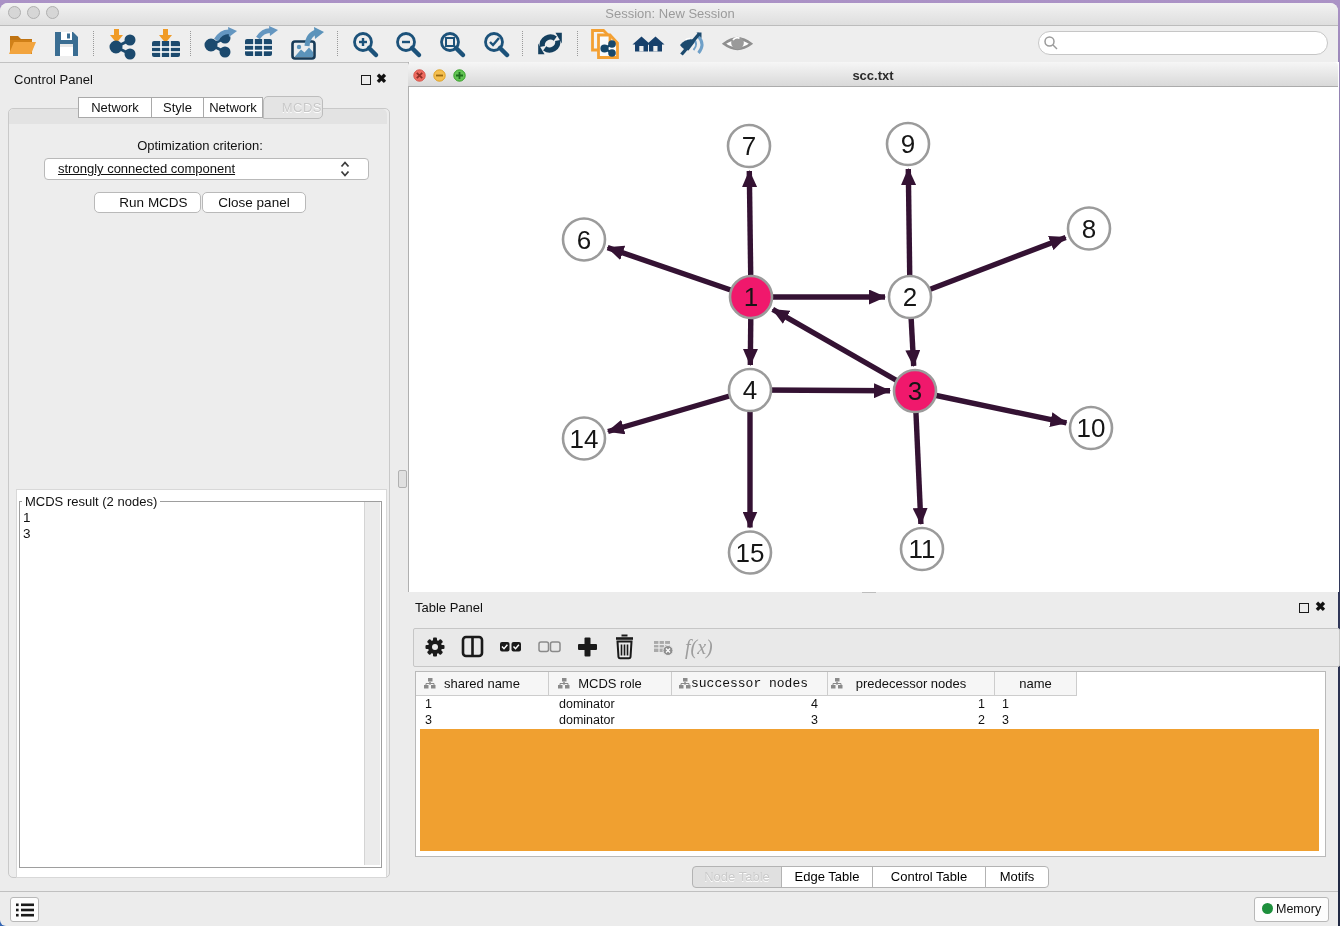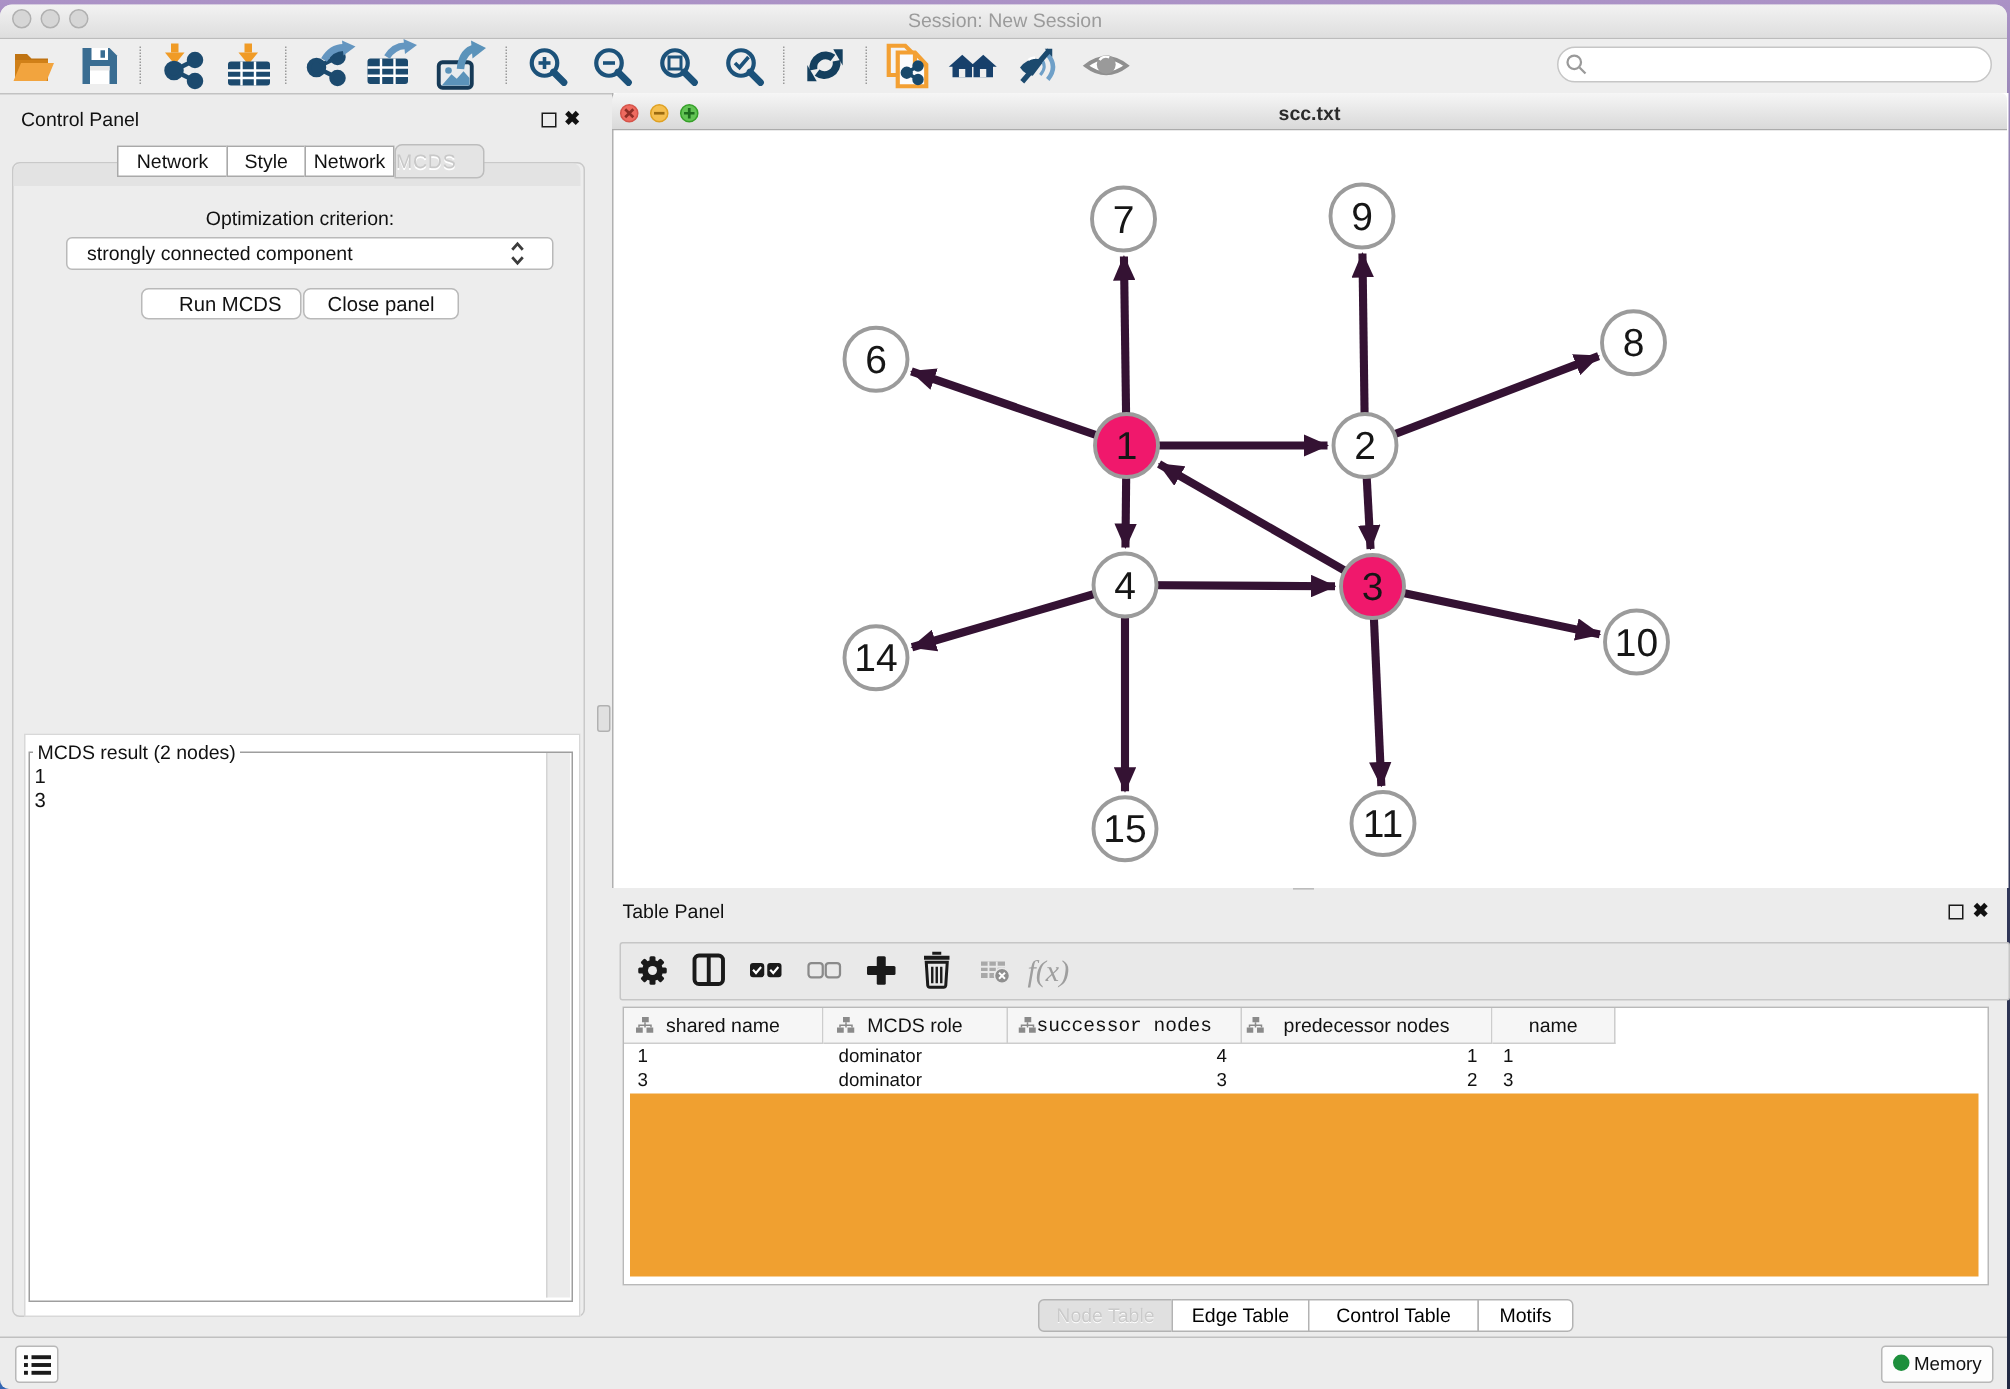--- a/index.html
+++ b/index.html
@@ -21,24 +21,24 @@
   
   #cp-title{left:14px;top:72px;font-size:13px;color:#111;}
   #cp-max{left:361px;top:75px;width:8px;height:8px;border:1.5px solid #1a1a1a;}
   #cp-close{left:376px;top:71px;font-size:13px;font-weight:bold;color:#111;}
   #cp-sub{left:8px;top:108px;width:380px;height:768px;background:#ededed;border:1px solid #c9c9c9;border-radius:5px;}
   #cp-band{left:9px;top:109px;width:378px;height:15px;background:#e3e3e3;border-radius:5px 5px 0 0;}
   .cptab{top:97px;height:19px;background:#fff;border:1px solid #a9a9a9;
          font-size:13px;color:#111;text-align:center;line-height:19px;}
   #tab-mcds{left:263px;top:96px;width:58px;height:21px;background:#e4e4e4;border:1px solid #bdbdbd;
          border-radius:5px 5px 5px 0;font-size:13px;color:#c8c8c8;text-shadow:0 1px 0 #ffffff;
-         text-align:left;line-height:21px;letter-spacing:0.5px;}
+         text-align:right;line-height:21px;letter-spacing:0.5px;}
   #optlabel{left:0px;top:138px;width:400px;text-align:center;font-size:13px;color:#111;}
   #cp-select{left:44px;top:158px;width:310px;height:20px;background:#fff;border:1px solid #b9b9b9;border-radius:4px;
-         font-size:13px;color:#111;line-height:20px;padding-left:13px;}
+         font-size:13px;color:#111;line-height:20px;padding-left:13px;text-decoration:underline;}
   .cpbtn{top:192px;height:19px;background:#fff;border:1px solid #b9b9b9;border-radius:5px;
          font-size:13.5px;color:#111;text-align:center;line-height:19px;}
   #mcds-view{left:16px;top:489px;width:369px;height:387px;background:#fff;border:1px solid #d8d8d8;}
   #mcds-fs{left:19px;top:501px;width:361px;height:365px;border:1px solid #9e9e9e;}
   #mcds-legend{left:22px;top:494px;background:#fff;padding:0 3px;font-size:13px;color:#111;}
   #mcds-items{left:23px;top:510px;font-size:13.5px;color:#111;line-height:16.2px;}
   #mcds-sb{left:364px;top:502px;width:15px;height:363px;background:#ebebeb;border-left:1px solid #d4d4d4;}
   
   #net-frame{left:408px;top:62px;width:930px;height:530px;background:#fff;border-left:1px solid #b0b0b0;}
   #net-titlebar{left:408px;top:62px;width:930px;height:24px;

